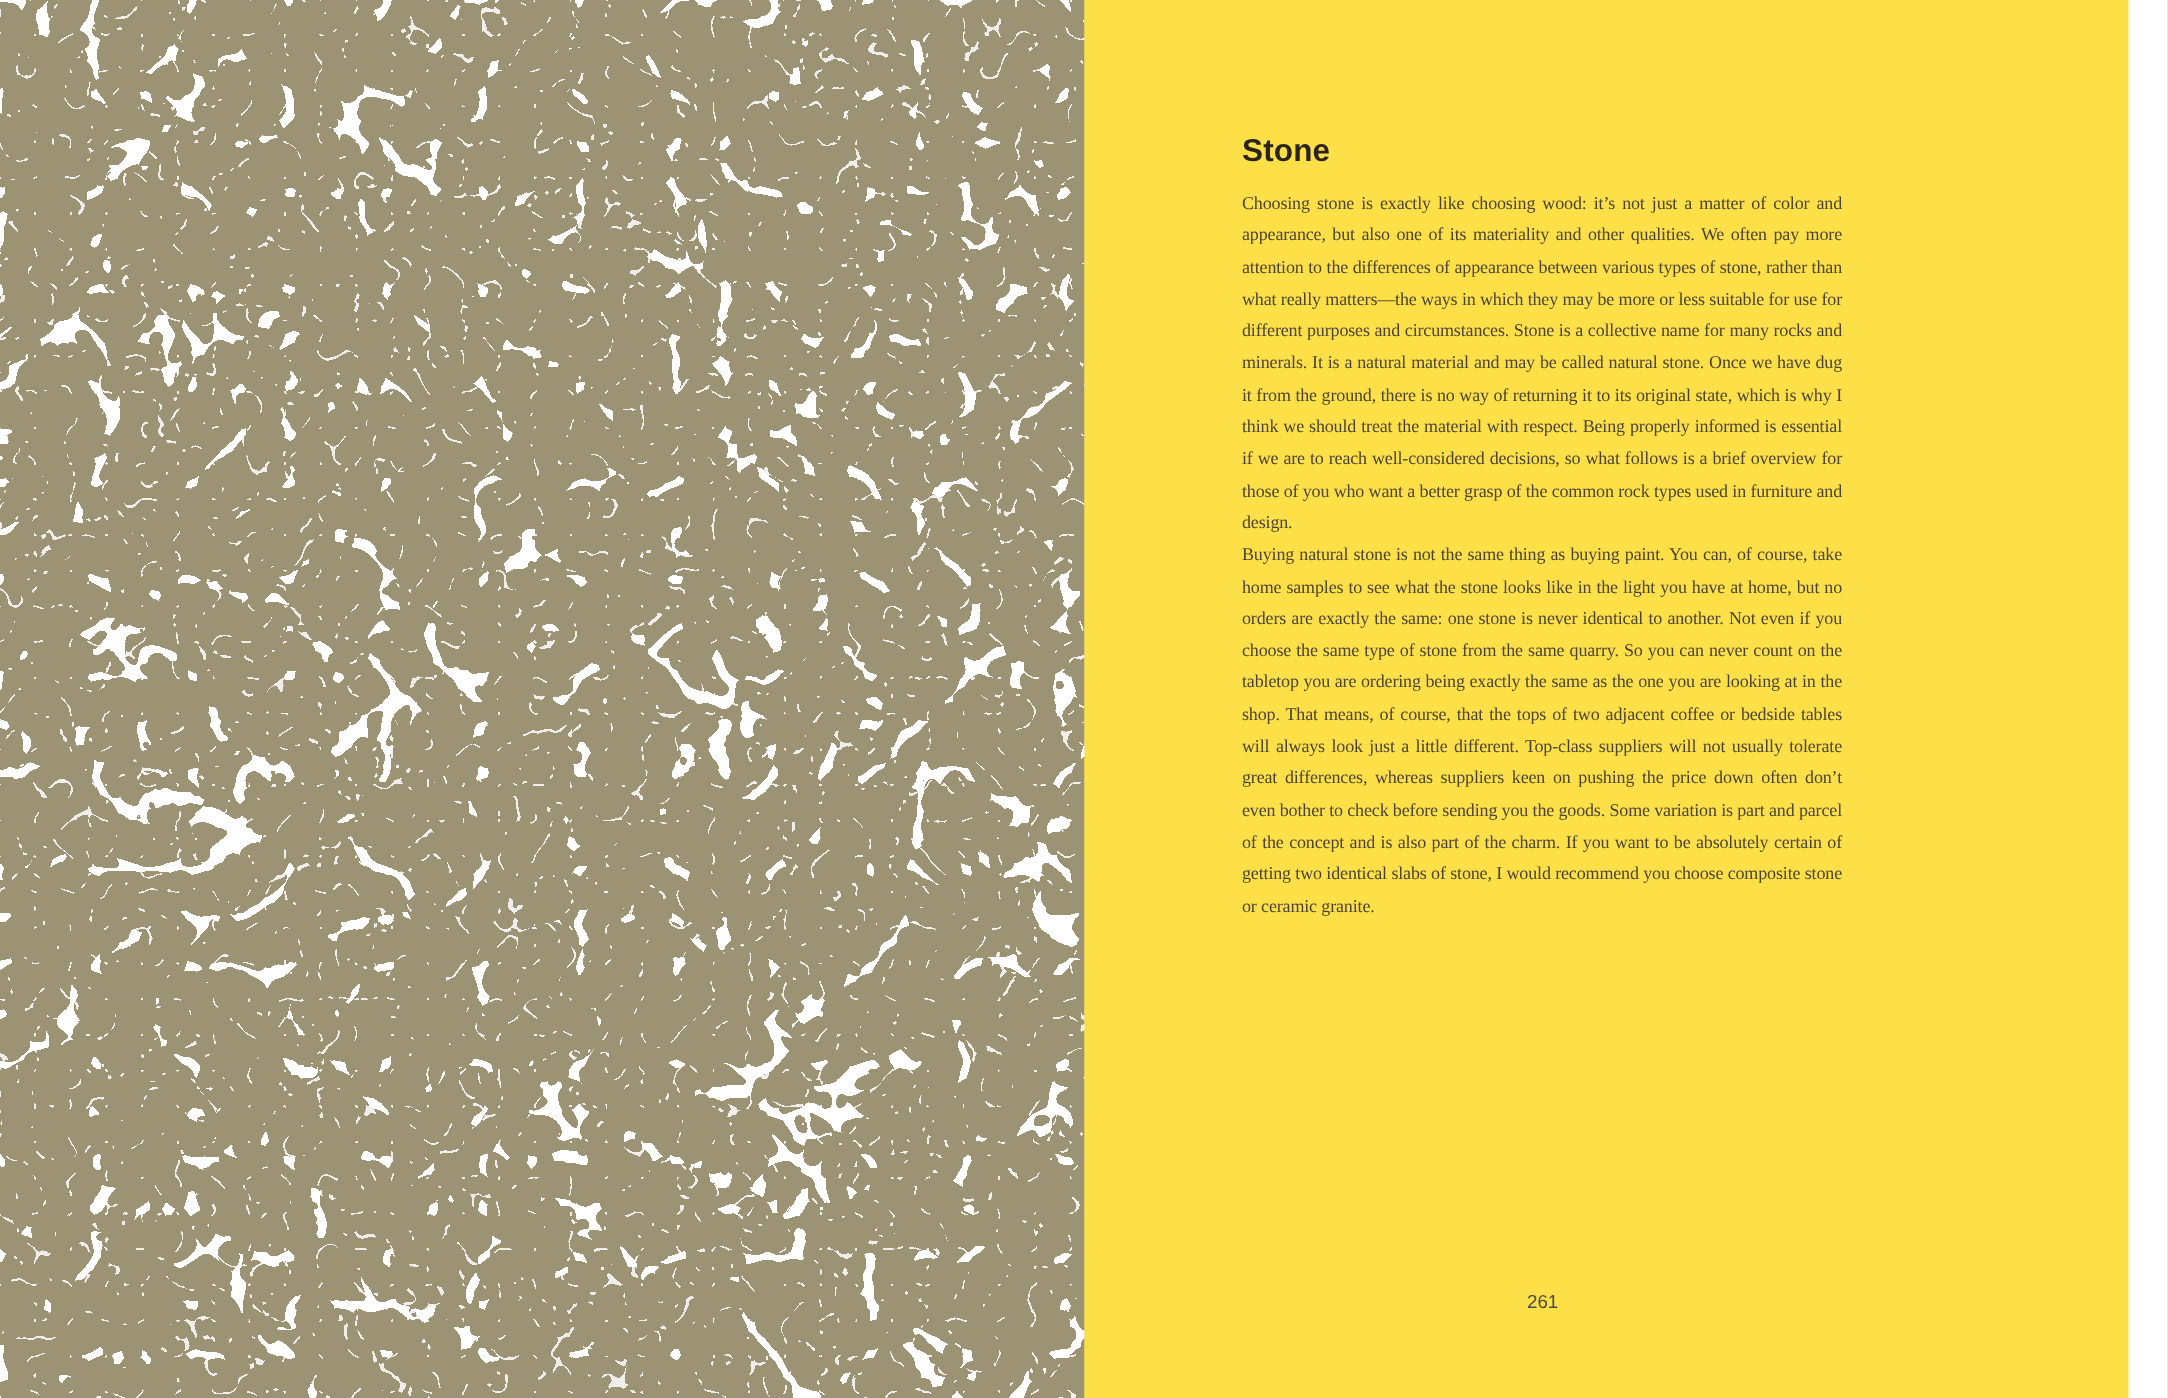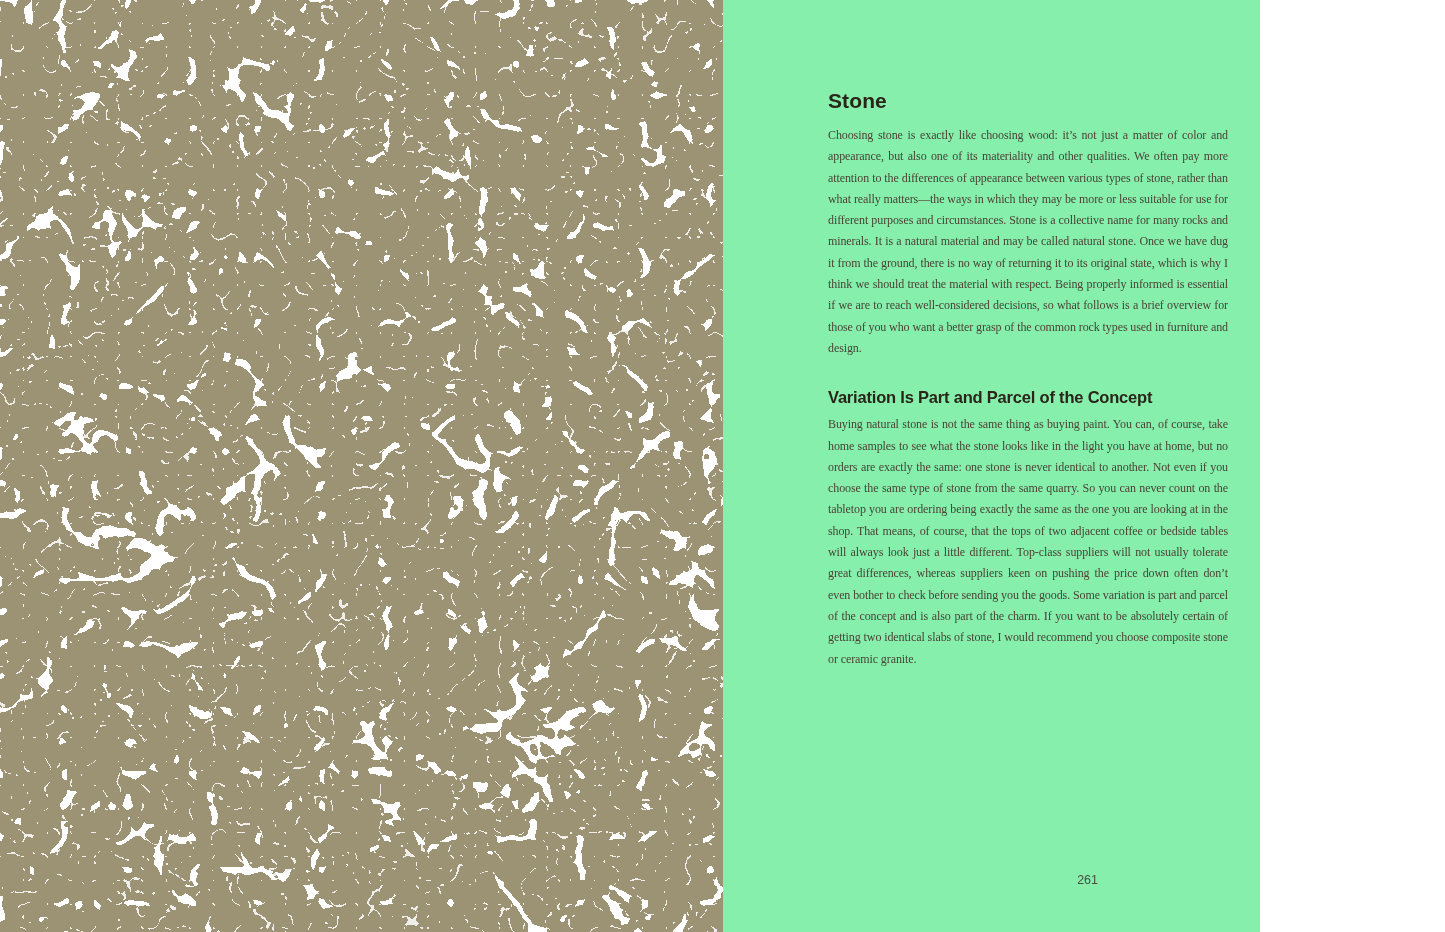--- a/index.html
+++ b/index.html
@@ -2,23 +2,23 @@
 <html lang="en"><head>
 <meta charset="utf-8">
 <style>
   html, body {
     margin: 0;
     padding: 0;
     background: #ffffff;
   }
   .spread {
     position: relative;
-    width: 1260px;
+    width: 1419px;
     height: 932px;
-    background: #86efac;
+    background: #fde047;
     overflow: hidden;
   }
   
   .texture {
     position: absolute;
     left: 0;
     top: 0;
     width: 723px;
     height: 932px;
     margin: 0;
@@ -64,25 +64,24 @@
     letter-spacing: -0.2px;
     white-space: nowrap;
     color: #2a2419;
     margin: 28px 0 7px 0;
   }
   .page-number {
     position: absolute;
     left: 1018px;
     top: 861px;
     width: 80px;
-    text-align: right;
+    text-align: left;
     font-family: "Liberation Sans", "DejaVu Sans", sans-serif;
     font-size: 12.5px;
     color: #4f4a42;
-    margin-top: 12px;
   }
 </style>
 </head>
 <body>
 
 <div class="spread">
 
   <figure class="texture">
     <svg viewBox="0 0 723 932" preserveAspectRatio="none" aria-hidden="true">
       <defs>
@@ -119,20 +118,19 @@
       <rect width="723" height="932" filter="url(#veinsFine)" opacity="0.85"></rect>
       <rect width="723" height="932" filter="url(#speckles)" opacity="0.9"></rect>
     </svg>
   </figure>
 
   <main class="text-page">
     <h1 class="page-title">Stone</h1>
 
     <p class="body-par">Choosing stone is exactly like choosing wood: it’s not just a matter of color and appearance, but also one of its materiality and other qualities. We often pay more attention to the differences of appearance between various types of stone, rather than what really matters—the ways in which they may be more or less suitable for use for different purposes and circumstances. Stone is a collective name for many rocks and minerals. It is a natural material and may be called natural stone. Once we have dug it from the ground, there is no way of returning it to its original state, which is why I think we should treat the material with respect. Being properly informed is essential if we are to reach well-considered decisions, so what follows is a brief overview for those of you who want a better grasp of the common rock types used in furniture and design.</p>
 
-    <h2 class="section-subheading">Variation Is Part and Parcel of the Concept</h2>
 
     <p class="body-par">Buying natural stone is not the same thing as buying paint. You can, of course, take home samples to see what the stone looks like in the light you have at home, but no orders are exactly the same: one stone is never identical to another. Not even if you choose the same type of stone from the same quarry. So you can never count on the tabletop you are ordering being exactly the same as the one you are looking at in the shop. That means, of course, that the tops of two adjacent coffee or bedside tables will always look just a little different. Top-class suppliers will not usually tolerate great differences, whereas suppliers keen on pushing the price down often don’t even bother to check before sending you the goods. Some variation is part and parcel of the concept and is also part of the charm. If you want to be absolutely certain of getting two identical slabs of stone, I would recommend you choose composite stone or ceramic granite.</p>
   </main>
 
   <div class="page-number">261</div>
 
 </div>
 
 </body></html>

